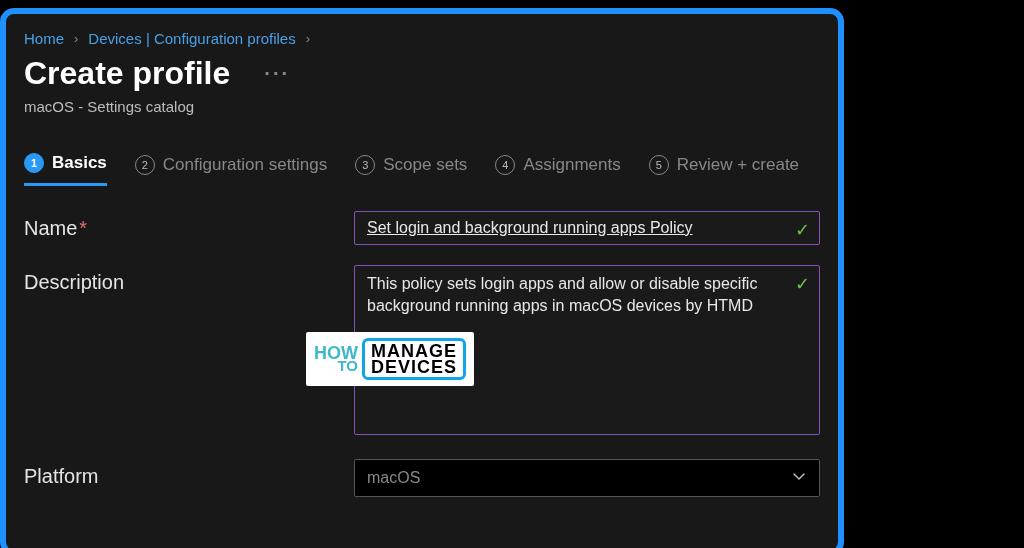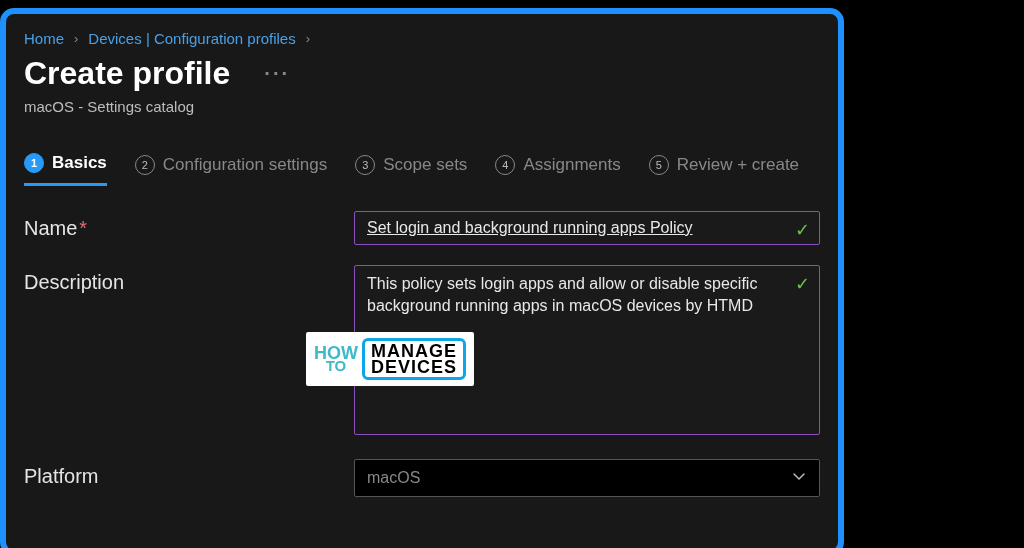--- a/index.html
+++ b/index.html
@@ -102,21 +102,21 @@
       top: 332px;
       background: #fff;
       padding: 6px 8px;
       border-radius: 2px;
       display: flex;
       align-items: center;
       gap: 4px;
       font-weight: 800;
       font-family: Arial, sans-serif;
     }
-    .watermark .howto { display:flex; flex-direction:column; align-items:center; line-height:0.82; font-size:18px; }
+    .watermark .howto { display:flex; flex-direction:column; align-items:flex-end; line-height:0.82; font-size:18px; }
     .watermark .how { color:#3fb8c9; }
     .watermark .to { color:#3fb8c9; font-size:15px; }
     .watermark .md { border:3px solid #0ea5e9; border-radius:6px; padding:2px 6px; color:#000; line-height:0.9; font-size:18px; letter-spacing:1px; text-align:center;}
   </style>
 </head>
 <body>
 
 <div class="frame">
 
   <nav class="breadcrumb">

